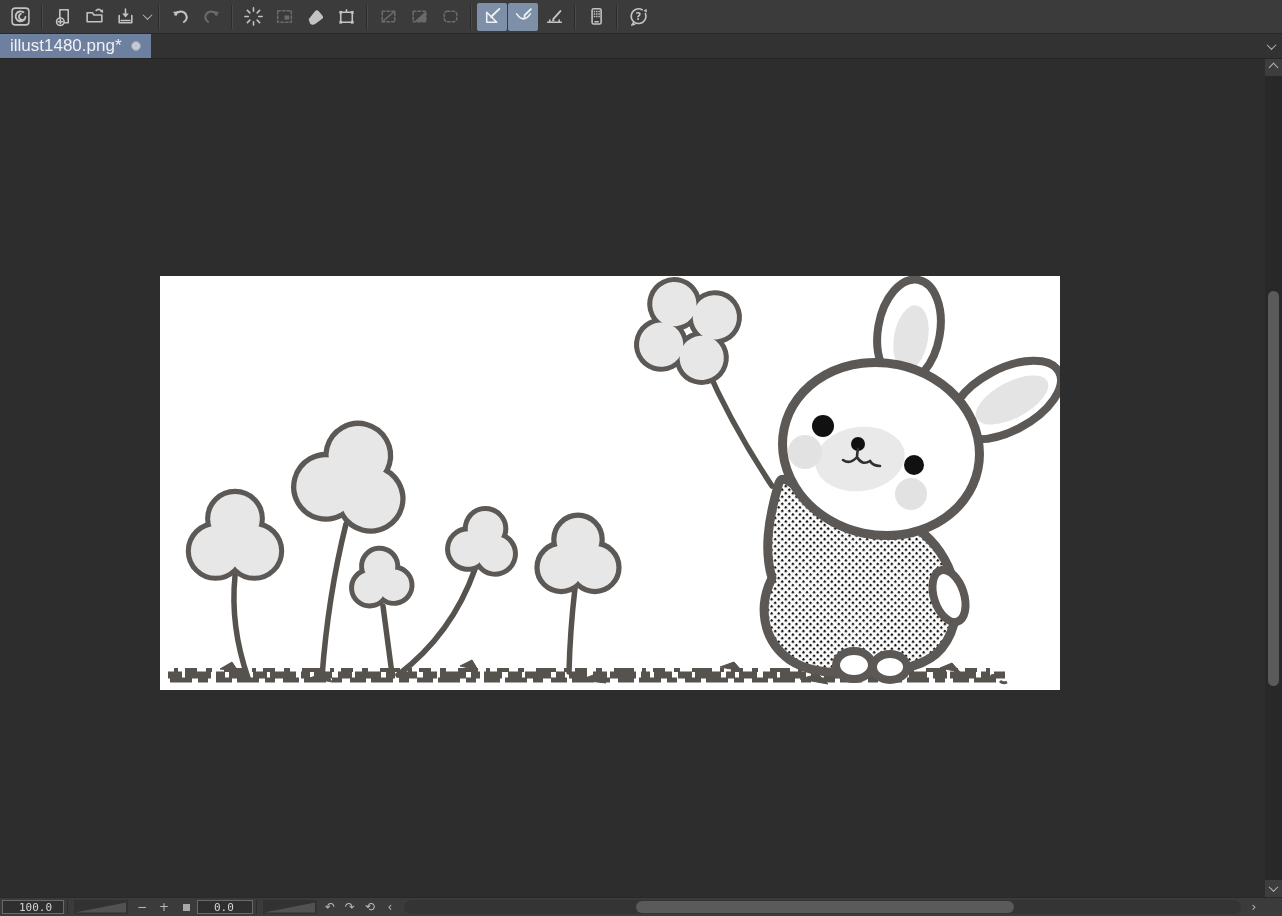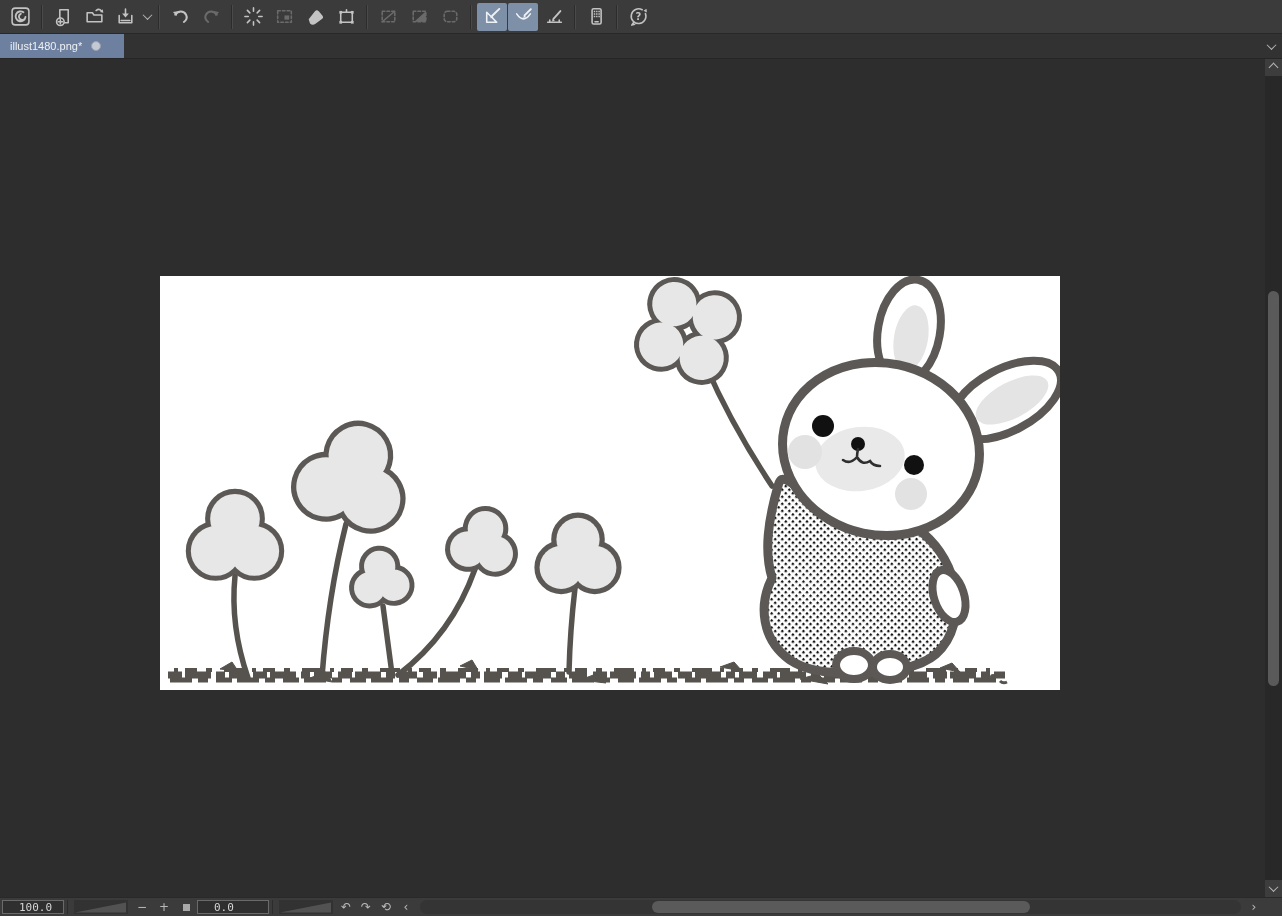--- a/index.html
+++ b/index.html
@@ -20,21 +20,21 @@
   .tbtn.active .ic .f{fill:#eef2f7;}
   .qm{font-family:"DejaVu Sans", sans-serif;font-size:9.5px;font-weight:bold;}
   .drop-chev{width:12px;height:28px;display:flex;align-items:center;justify-content:center;}
   .chev{display:inline-block;width:6px;height:6px;border-right:1.6px solid #b5b5b5;border-bottom:1.6px solid #b5b5b5;}
   .chev.down{transform:rotate(45deg) translate(-1px,-1px);}
   .chev.up{transform:rotate(-135deg);}
 
   
   .tabbar{height:24px;background:#323232;border-bottom:1px solid #262626;display:flex;align-items:flex-end;position:relative;flex:0 0 auto;}
   .tab{height:22px;min-width:124px;box-sizing:border-box;background:#6e80a0;color:#eef0f4;
-    font-size:11px;display:flex;align-items:center;gap:9px;padding:12px 10px;}
+    font-size:17px;display:flex;align-items:center;gap:9px;padding:12px 10px;}
   .tab-dot{width:8px;height:8px;border-radius:50%;background:#c4c9d3;border:1px solid #96a0b2;}
   .tab-overflow{position:absolute;right:3px;top:4px;width:16px;height:16px;display:flex;align-items:center;justify-content:center;}
 
   
   .canvas-area{flex:1 1 auto;position:relative;background:#2d2d2d;overflow:hidden;}
   .artwork{position:absolute;left:160px;top:217px;width:900px;height:414px;background:#ffffff;}
   .artwork svg{display:block;width:900px;height:414px;}
 
   
   .v-scroll{position:absolute;top:0;right:0;bottom:0;width:17px;background:#282828;}
@@ -334,21 +334,21 @@
     <div class="sb-slider">
       <svg width="54" height="14">
         <polygon points="1,12.5 52,2.5 52,12.5" fill="#525252"></polygon>
       </svg>
     </div>
     <div class="sb-btn">−</div>
     <div class="sb-btn">+</div>
     <div class="sb-btn">
       <span class="sb-square"></span>
     </div>
-    <div class="sb-field" style="width:72px">0.0</div>
+    <div class="sb-field" style="width:56px">0.0</div>
     <div class="sb-sep"></div>
     <div class="sb-slider">
       <svg width="54" height="14">
         <polygon points="1,12.5 52,2.5 52,12.5" fill="#525252"></polygon>
       </svg>
     </div>
     <div class="sb-ico">↶</div>
     <div class="sb-ico">↷</div>
     <div class="sb-ico">⟲</div>
     <div class="sb-ico">‹</div>

